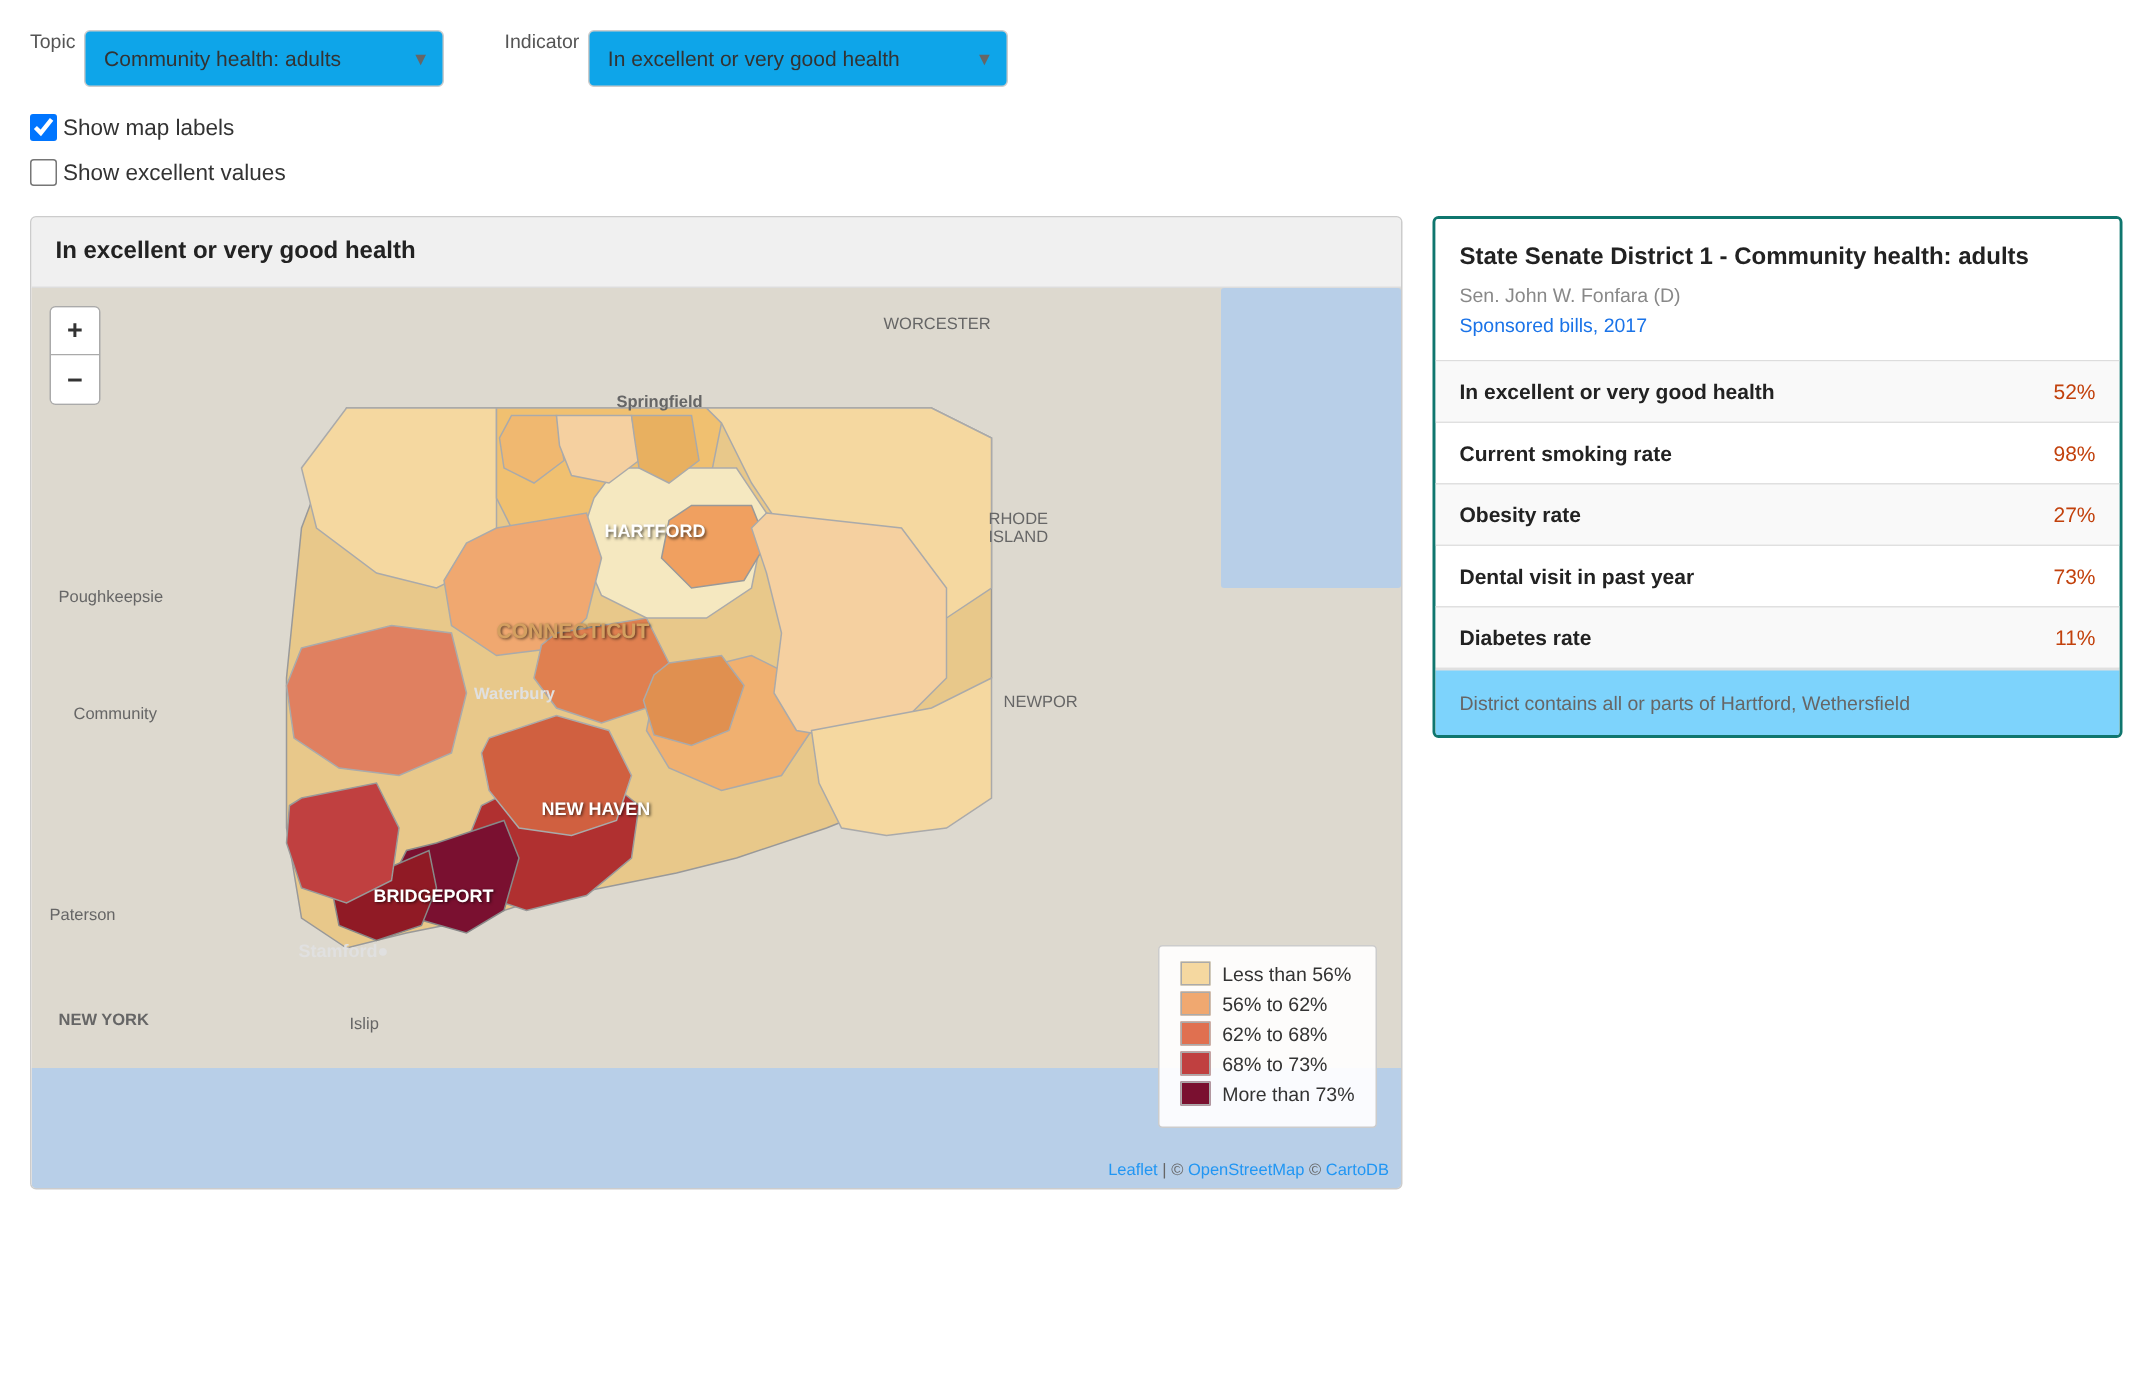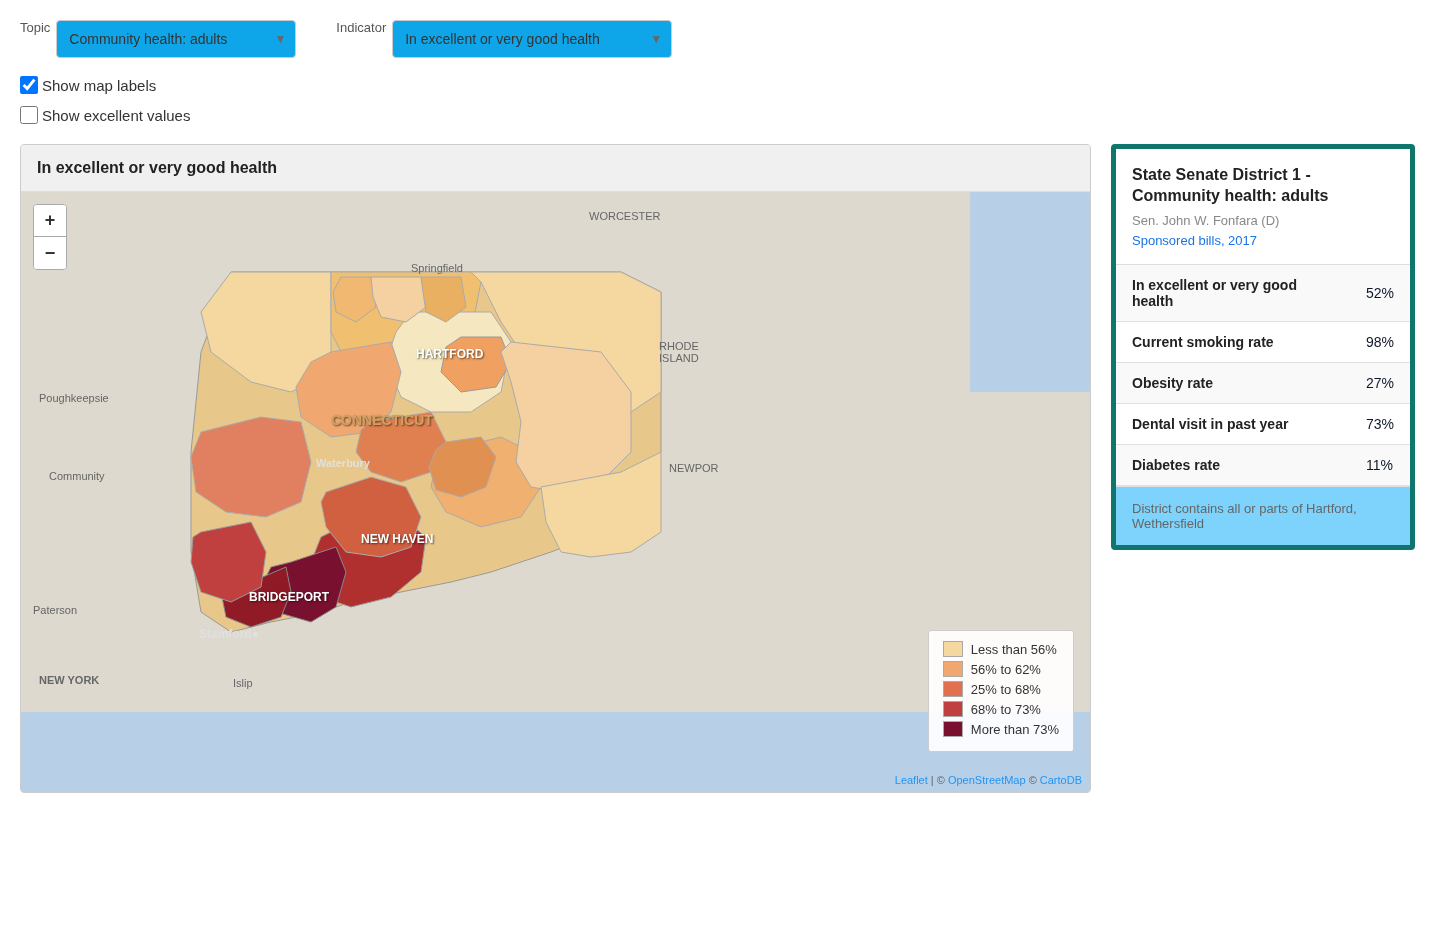--- a/index.html
+++ b/index.html
@@ -191,23 +191,23 @@
       color: #fff;
       font-weight: bold;
       text-transform: uppercase;
       text-shadow: 1px 1px 2px rgba(0,0,0,0.6);
     }
     .map-label-external {
       color: #666;
     }
     
     .info-panel {
-      width: 304px;
+      width: 460px;
       flex-shrink: 0;
-      border: 5px solid #0f766e;
+      border: 2px solid #0f766e;
       border-radius: 4px;
       overflow: hidden;
     }
     .info-header {
       padding: 16px;
       background: #fff;
       border-bottom: 1px solid #ddd;
     }
     .info-title {
       font-size: 16px;
@@ -236,22 +236,22 @@
     }
     .info-table td {
       padding: 12px 16px;
       font-size: 14px;
     }
     .info-table td:first-child {
       font-weight: bold;
       color: #222;
     }
     .info-table td:last-child {
-      text-align: left;
-      color: #0f172a;
+      text-align: right;
+      color: #c2410c;
       font-weight: normal;
     }
     .info-table tr:nth-child(odd) td {
       background: #f9f9f9;
     }
     .info-footer {
       padding: 14px 16px;
       font-size: 13px;
       color: #666;
       border-top: 1px solid #e0e0e0;
@@ -352,49 +352,49 @@
         <polygon points="170,25 200,25 205,55 185,70 165,60 162,40" fill="#f0b870" stroke="#aaa" stroke-width="1"></polygon>
         <polygon points="200,25 250,25 255,55 235,70 210,65 202,45" fill="#f5d0a0" stroke="#aaa" stroke-width="1"></polygon>
         <polygon points="250,25 290,25 295,55 275,70 255,60 252,40" fill="#e8b060" stroke="#aaa" stroke-width="1"></polygon>
       </svg>
 
       <div class="zoom-controls">
         <button class="zoom-btn">+</button>
         <button class="zoom-btn">−</button>
       </div>
 
-      <span class="map-label map-label-city" style="left:395px;top:155px;">HARTFORD</span>
+      <span class="map-label map-label-city" style="left:382px;top:155px;">HARTFORD</span>
       <span class="map-label map-label-city" style="left:310px;top:220px;font-size:14px;color:#d4a060;">CONNECTICUT</span>
       <span class="map-label" style="left:295px;top:265px;color:#e0e0e0;font-weight:bold;">Waterbury</span>
       <span class="map-label map-label-city" style="left:340px;top:340px;">NEW HAVEN</span>
       <span class="map-label map-label-city" style="left:228px;top:398px;">BRIDGEPORT</span>
       <span class="map-label" style="left:178px;top:435px;color:#e0e0e0;font-weight:bold;font-size:12px;">Stamford●</span>
 
       <span class="map-label map-label-external" style="left:568px;top:18px;">WORCESTER</span>
-      <span class="map-label map-label-external" style="left:390px;top:70px;">Springfield</span>
+      <span class="map-label map-label-external" style="left:390px;top:70px;font-weight:bold;">Springfield</span>
       <span class="map-label map-label-external" style="left:638px;top:148px;">RHODE<br>ISLAND</span>
       <span class="map-label map-label-external" style="left:648px;top:270px;">NEWPOR</span>
       <span class="map-label map-label-external" style="left:18px;top:200px;">Poughkeepsie</span>
       <span class="map-label map-label-external" style="left:28px;top:278px;">Community</span>
       <span class="map-label map-label-external" style="left:12px;top:412px;">Paterson</span>
       <span class="map-label map-label-external" style="left:18px;top:482px;font-weight:bold;">NEW YORK</span>
       <span class="map-label map-label-external" style="left:212px;top:485px;">Islip</span>
 
       <div class="legend">
         <div class="legend-item">
           <div class="legend-color" style="background:#f5d8a0;"></div>
           <span>Less than 56%</span>
         </div>
         <div class="legend-item">
           <div class="legend-color" style="background:#f0a870;"></div>
           <span>56% to 62%</span>
         </div>
         <div class="legend-item">
           <div class="legend-color" style="background:#e07050;"></div>
-          <span>25% to 68%</span>
+          <span>62% to 68%</span>
         </div>
         <div class="legend-item">
           <div class="legend-color" style="background:#c04040;"></div>
           <span>68% to 73%</span>
         </div>
         <div class="legend-item">
           <div class="legend-color" style="background:#7a1030;"></div>
           <span>More than 73%</span>
         </div>
       </div>

